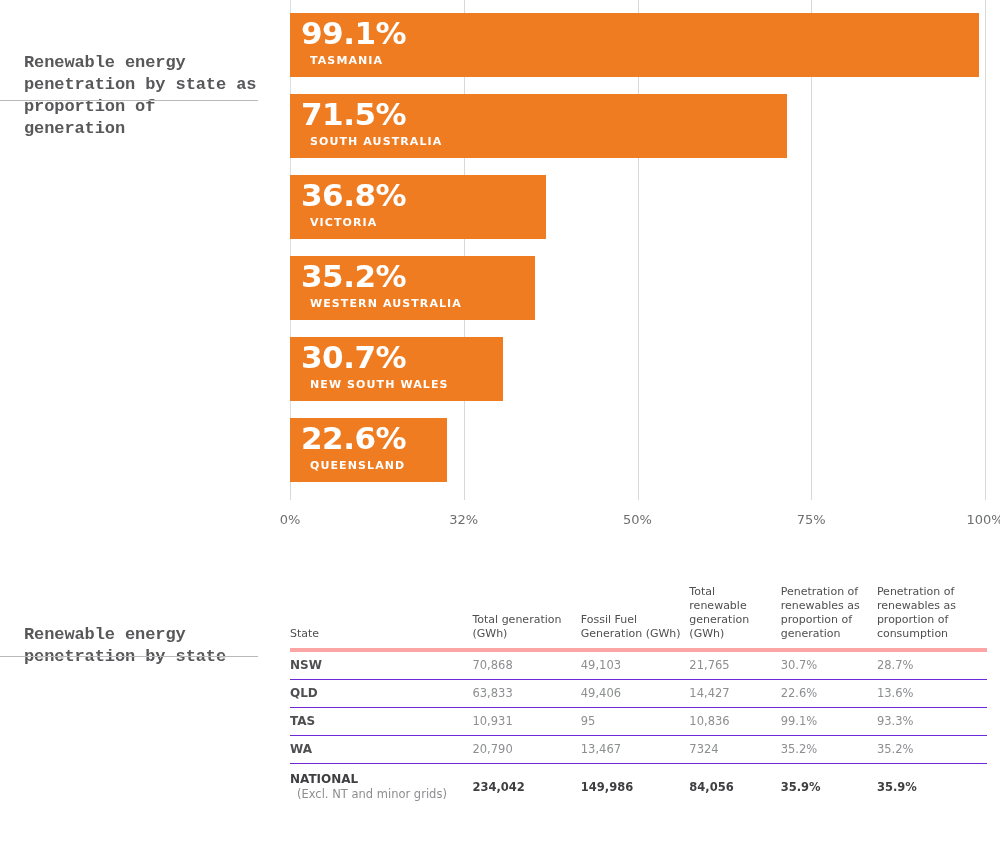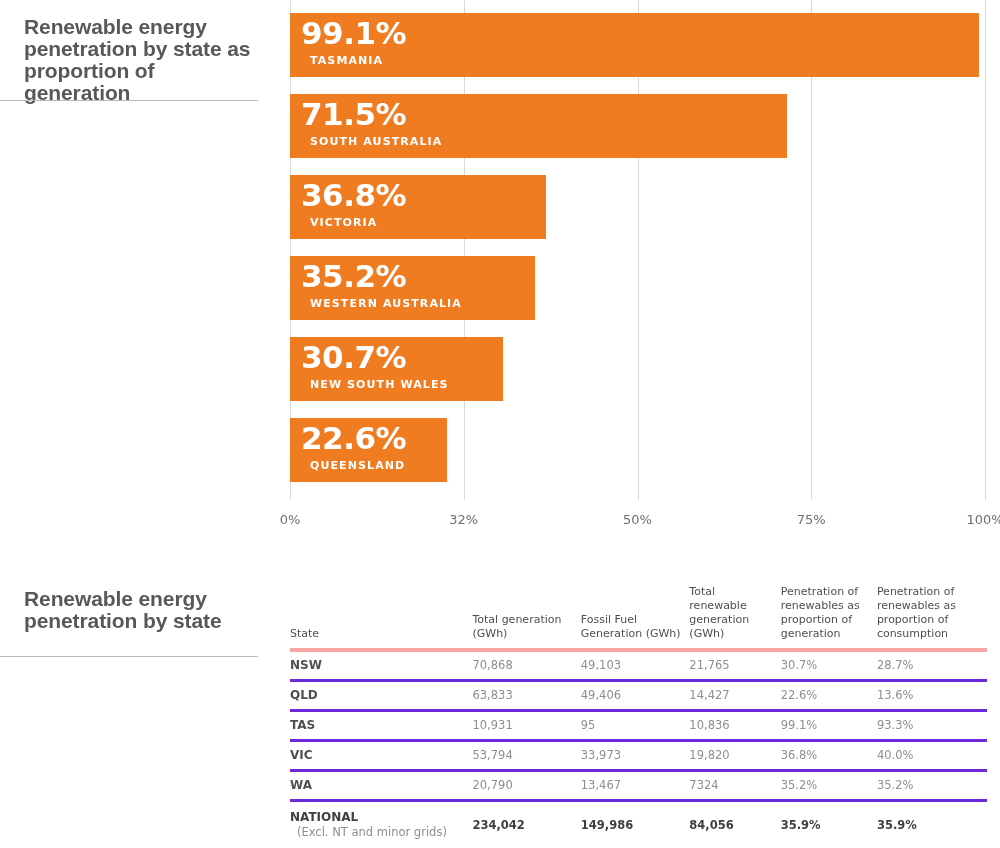--- a/index.html
+++ b/index.html
@@ -14,26 +14,27 @@
     font-family: "Liberation Sans", sans-serif;
     -webkit-font-smoothing: antialiased;
     overflow: hidden;
   }
 
   
   .side-title {
     position: absolute;
     left: 24px;
     width: 240px;
-    font-family: Liberation Sans, sans-serif;
-    font-weight: bold;
-    font-size: 21px;
+    font-family: Liberation Mono, monospace;
+    font-weight: bold;
+    font-size: 17px;
     line-height: 22px;
     color: #58585a;
     letter-spacing: -0.1px;
+    margin-top: 36px;
   }
   #chart-title { top: 16px; }
   #table-title { top: 588px; }
 
   .side-rule {
     position: absolute;
     left: 0;
     height: 1px;
     background: #b9b9bb;
   }
@@ -137,21 +138,21 @@
     color: #4f4f51;
     padding: 0 6px 7px 0;
     border-bottom: 4px solid #fca5a5;
   }
   #data-table td {
     text-align: left;
     font-size: 11.5px;
     line-height: 15px;
     color: #8d8e90;
     padding: 6px 6px 6px 0;
-    border-bottom: 3px solid #6d28d9;
+    border-bottom: 1px solid #6d28d9;
     white-space: nowrap;
   }
   #data-table td.state-cell {
     color: #4f4f51;
     font-weight: bold;
     font-size: 12px;
   }
   #data-table tr.total-row td {
     border-bottom: none;
     color: #3f3f41;
@@ -273,28 +274,20 @@
       </tr>
       <tr>
         <td class="state-cell">TAS</td>
         <td>10,931</td>
         <td>95</td>
         <td>10,836</td>
         <td>99.1%</td>
         <td>93.3%</td>
       </tr>
       <tr>
-        <td class="state-cell">VIC</td>
-        <td>53,794</td>
-        <td>33,973</td>
-        <td>19,820</td>
-        <td>36.8%</td>
-        <td>40.0%</td>
-      </tr>
-      <tr>
         <td class="state-cell">WA</td>
         <td>20,790</td>
         <td>13,467</td>
         <td>7324</td>
         <td>35.2%</td>
         <td>35.2%</td>
       </tr>
       <tr class="total-row">
         <td class="state-cell">NATIONAL<span class="sub">(Excl. NT and minor grids)</span></td>
         <td>234,042</td>

